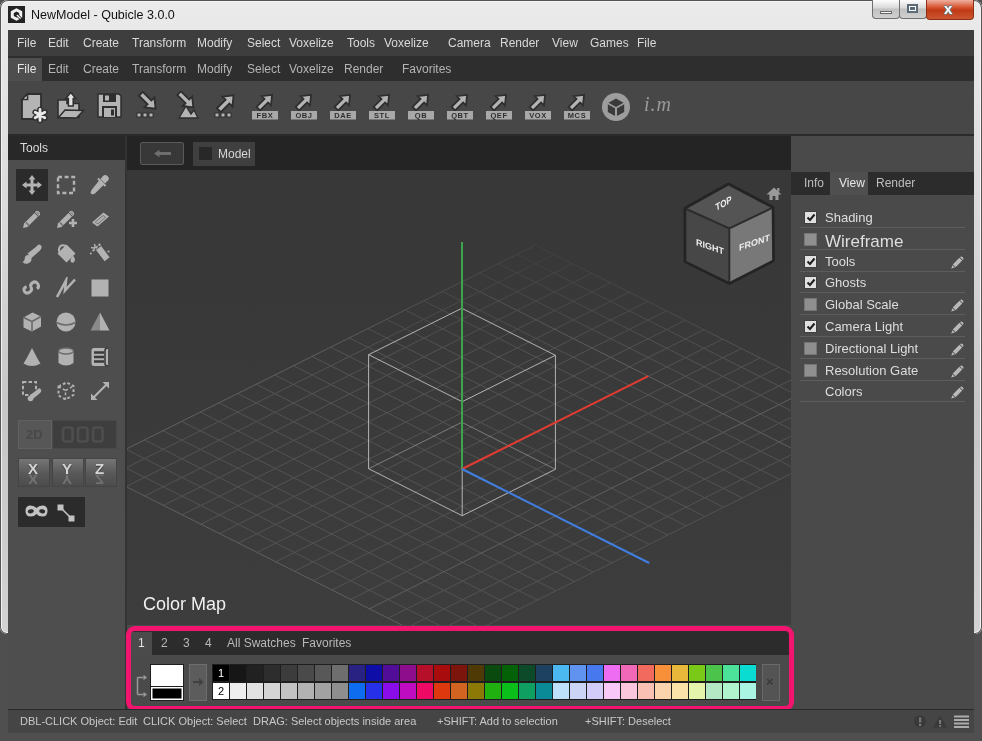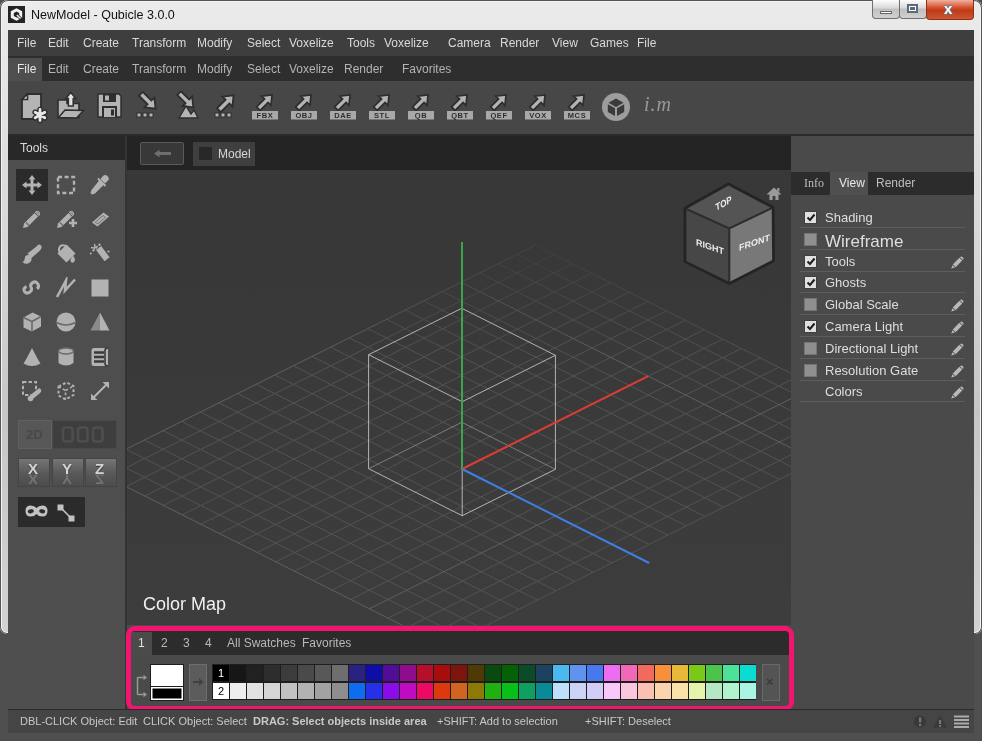--- a/index.html
+++ b/index.html
@@ -376,21 +376,21 @@
 <g fill="#9a9a9a">
 <path d="M639.5 24.5 L647 17.5 L654.5 24.5 L651.5 24.5 L651.5 30 L642.5 30 L642.5 24.5 Z"></path>
 <rect x="650.2" y="18" width="2.2" height="3.5"></rect>
 </g>
 <path d="M645.6 30 L645.6 26 L648.4 26 L648.4 30" fill="#3a3a3a" stroke="none"></path>
 </svg>
 <div class="txt" style="left:135px;top:564px;font-size:18px;color:#f0f0f0;">Color Map</div>
 <div class="abs" style="left:783px;top:106px;width:183px;height:573px;background:#4a4a4a;"></div>
 <div class="abs" style="left:783px;top:142px;width:183px;height:23px;background:#2c2c2c;"></div>
 <div class="abs" style="left:822px;top:142px;width:38px;height:23px;background:#4f4f4f;"></div>
-<div class="txt" style="left:796px;top:146px;font-size:12px;color:#bdbdbd;font-family:Liberation Serif, serif;">Info</div>
+<div class="txt" style="left:796px;top:146px;font-size:12px;color:#bdbdbd;">Info</div>
 <div class="txt" style="left:831px;top:146px;font-size:12px;color:#e8e8e8;">View</div>
 <div class="txt" style="left:868px;top:146px;font-size:12px;color:#bdbdbd;">Render</div>
 <div class="abs" style="left:796px;top:181px;width:13px;height:13px;background:#e0e0e0;border:1px solid #3f3f3f;"></div>
 <svg class="abs" style="left:798px;top:183px" width="10" height="9" viewBox="0 0 10 9">
         <path d="M1.5 4.5 L4 7 L8.5 1.5" stroke="#1d1d1d" stroke-width="2" fill="none"></path>
       </svg>
 <div class="txt" style="left:817px;top:180px;font-size:13px;color:#dedede;">Shading</div>
 <div class="abs" style="left:792px;top:197px;width:165px;height:1px;background:#5d5d5d;"></div>
 <div class="abs" style="left:796px;top:203px;width:13px;height:13px;background:#8f8f8f;border:1px solid #757575;"></div>
 <div class="txt" style="left:817px;top:202px;font-size:17px;color:#dedede;">Wireframe</div>
@@ -542,21 +542,21 @@
 <div class="abs" style="left:681px;top:652.8px;width:16px;height:16.2px;background:#e4f4aa;"></div>
 <div class="abs" style="left:698px;top:652.8px;width:16px;height:16.2px;background:#b4e8c4;"></div>
 <div class="abs" style="left:715px;top:652.8px;width:16px;height:16.2px;background:#b0f4ce;"></div>
 <div class="abs" style="left:732px;top:652.8px;width:16px;height:16.2px;background:#aaf4e4;"></div>
 <div class="abs" style="left:754px;top:634px;width:18px;height:37px;background:#545454;border:1px solid #696969;"></div>
 <div class="txt" style="left:758px;top:644px;font-size:13px;font-weight:bold;color:#3a3a3a;">×</div>
 <div class="abs" style="left:118px;top:596px;width:668px;height:85px;border:5px solid #f2146e;border-radius:9px;"></div>
 <div class="abs" style="left:0;top:679px;width:966px;height:24px;background:#454545;border-top:1px solid #2a2a2a;"></div>
 <div class="txt" style="left:12px;top:685px;font-size:11px;color:#c8c8c8;">DBL-CLICK Object: Edit</div>
 <div class="txt" style="left:135px;top:685px;font-size:11px;color:#c8c8c8;">CLICK Object: Select</div>
-<div class="txt" style="left:245px;top:685px;font-size:11px;color:#c8c8c8;font-weight:bold;">DRAG: Select objects inside area</div>
+<div class="txt" style="left:245px;top:685px;font-size:11px;color:#c8c8c8;">DRAG: Select objects inside area</div>
 <div class="txt" style="left:429px;top:685px;font-size:11px;color:#c8c8c8;">+SHIFT: Add to selection</div>
 <div class="txt" style="left:577px;top:685px;font-size:11px;color:#c8c8c8;">+SHIFT: Deselect</div>
 <svg class="abs" style="left:905px;top:684px" width="58" height="15" viewBox="0 0 58 15">
 <circle cx="7" cy="7.5" r="6" fill="#393939"></circle>
         <rect x="6" y="3.5" width="2.2" height="5" fill="#777"></rect>
         <rect x="6" y="9.8" width="2.2" height="2.2" fill="#777"></rect>
 <path d="M27 1.5 L34 13.5 L20 13.5 Z" fill="#393939"></path>
         <rect x="26" y="6" width="2.2" height="4" fill="#777"></rect>
         <rect x="26" y="11" width="2.2" height="1.8" fill="#777"></rect>
 <g fill="#ababab">

